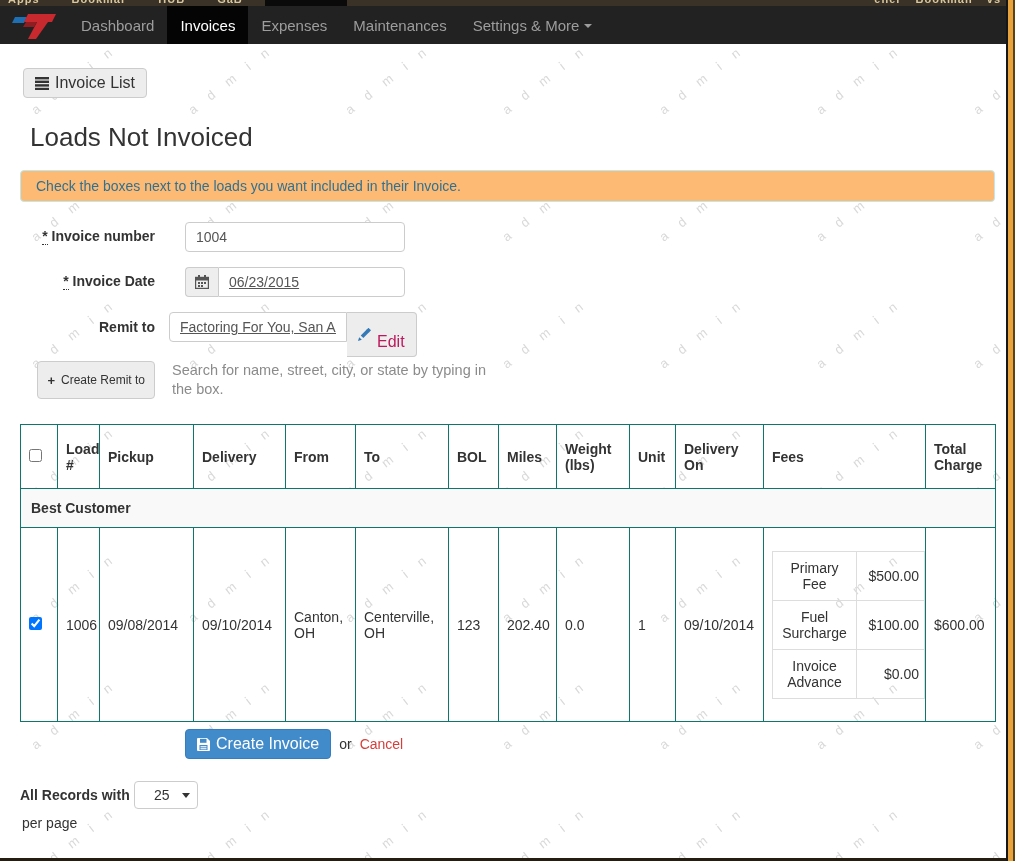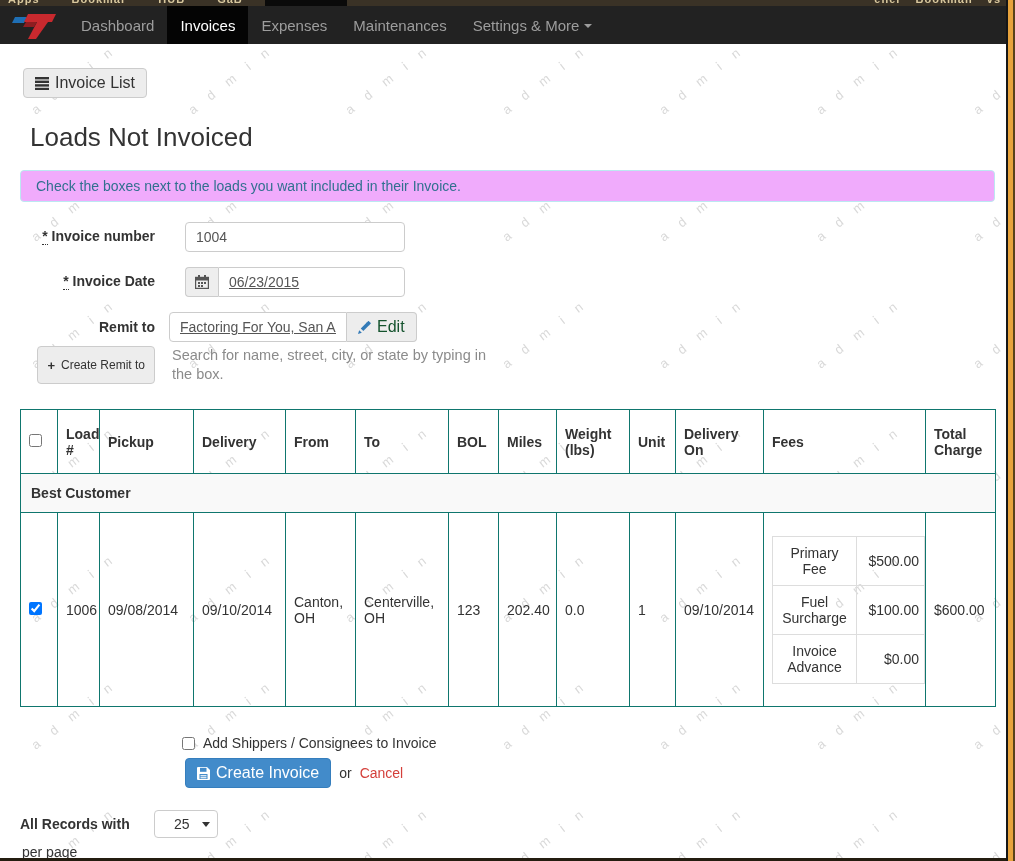--- a/index.html
+++ b/index.html
@@ -46,38 +46,38 @@
     border-right:4px solid transparent; border-top:4px solid currentColor; margin-top:2px;
   }
   
   .btn {
     display:inline-flex; align-items:center; gap:6px; border:1px solid #ccc; border-radius:4px;
     background:#ededed; color:#333; font-size:16px; padding:5px 11px; cursor:pointer;
     font-family:"Liberation Sans", sans-serif;
   }
   .btn-sm { font-size:12px; padding:4px 9px; }
   .btn-primary { background:#428bca; border-color:#357ebd; color:#ffffff; }
-  .btn .blue-text { color:#14532d; }
+  .btn .blue-text { color:#be185d;margin-top:15px; }
   .txt-input {
     height:30px; border:1px solid #ccc; border-radius:4px; padding:4px 10px; font-size:14px;
     color:#555; font-family:"Liberation Sans", sans-serif; background:#fff;
   }
   .input-group { display:flex; }
   .input-group .addon {
     width:33px; border:1px solid #ccc; border-right:none; border-radius:4px 0 0 4px;
     background:#eee; display:flex; align-items:center; justify-content:center; color:#555;
   }
   .input-group .txt-input { border-radius:0 4px 4px 0;text-decoration:underline; }
   .remit-group .txt-input { border-radius:4px 0 0 4px; }
   .remit-group .btn { border-radius:0 4px 4px 0; border-left:none; }
   
   .toolbar { margin:24px 0 0 23px; }
   h2.page-title { font-size:26px; font-weight:normal; color:#333; margin:24px 0 0 30px; }
   .alert-info {
-    margin:17px 20px 0 20px; background:#f0abfc; border:1px solid #bce8f1; border-radius:4px;
+    margin:17px 20px 0 20px; background:#fdba74; border:1px solid #bce8f1; border-radius:4px;
     color:#31708f; padding:7px 15px; font-size:14px;
   }
   .form-area { margin-top:20px; }
   .form-row { display:flex; margin:0 0 15px 20px; align-items:flex-start; }
   .form-label { width:135px; text-align:right; font-weight:bold; padding-top:6px; }
   .form-label .req { border-bottom:1px dotted #333; }
   .form-ctrl { margin-left:30px; }
   .form-ctrl.tight { margin-left:14px; }
   .remit-help-row { display:flex; margin:4px 0 0 20px; }
   .create-remit-cell { width:135px; display:flex; justify-content:flex-end; }
@@ -89,21 +89,21 @@
   tr.group-row { height:39px; background:#f9f9f9; }
   tr.group-row td { font-weight:bold; padding-left:10px; }
   tr.data-row { height:194px; }
   table.fees { border-collapse:collapse; table-layout:fixed; width:152px; }
   table.fees td { border:1px solid #ddd; padding:8px 5px; font-size:14px;text-align:center; }
   table.fees td.amt { text-align:right; }
   
   .add-shippers { margin:28px 0 0 182px; display:flex; align-items:center; gap:8px; }
   .action-row { margin:7px 0 0 185px; display:flex; align-items:center; gap:8px; }
   .cancel-link { color:#d43f3a; cursor:pointer; text-decoration:none; }
-  .records-row { margin:22px 0 0 20px; display:flex; align-items:center; gap:24px; font-weight:bold; }
+  .records-row { margin:22px 0 0 20px; display:flex; align-items:center; gap:4px; font-weight:bold; }
   .select-box {
     width:64px; height:28px; border:1px solid #ccc; border-radius:4px; background:#fff;
     display:flex; align-items:center; padding:0 7px; cursor:pointer; font-weight:normal;
   }
   .select-box .val { flex:1; text-align:center; }
   .select-caret {
     width:0; height:0; border-left:4px solid transparent; border-right:4px solid transparent;
     border-top:5px solid #333;
   }
   .per-page { margin:6px 0 0 22px; }
@@ -356,24 +356,20 @@
               <td class="amt">$0.00</td>
             </tr>
           </tbody>
             </table>
         </td>
         <td>$600.00</td>
       </tr>
     </tbody>
   </table>
 
-  <div class="add-shippers">
-    <input type="checkbox" style="">
-    <span>Add Shippers / Consignees to Invoice</span>
-  </div>
 
   <div class="action-row">
     <button class="btn btn-primary">
       <svg width="13" height="13" viewBox="0 0 13 13">
         <path d="M0,1 a1,1 0 0 1 1,-1 h9 l3,3 v9 a1,1 0 0 1 -1,1 h-11 a1,1 0 0 1 -1,-1 z" fill="#fff"></path>
         <rect x="3" y="0.8" width="6.5" height="4" fill="#428bca"></rect>
         <rect x="2.5" y="7" width="8" height="5" fill="#428bca"></rect>
         <rect x="3.5" y="8.2" width="6" height="1.1" fill="#fff"></rect>
         <rect x="3.5" y="10.2" width="6" height="1.1" fill="#fff"></rect>
       </svg>

